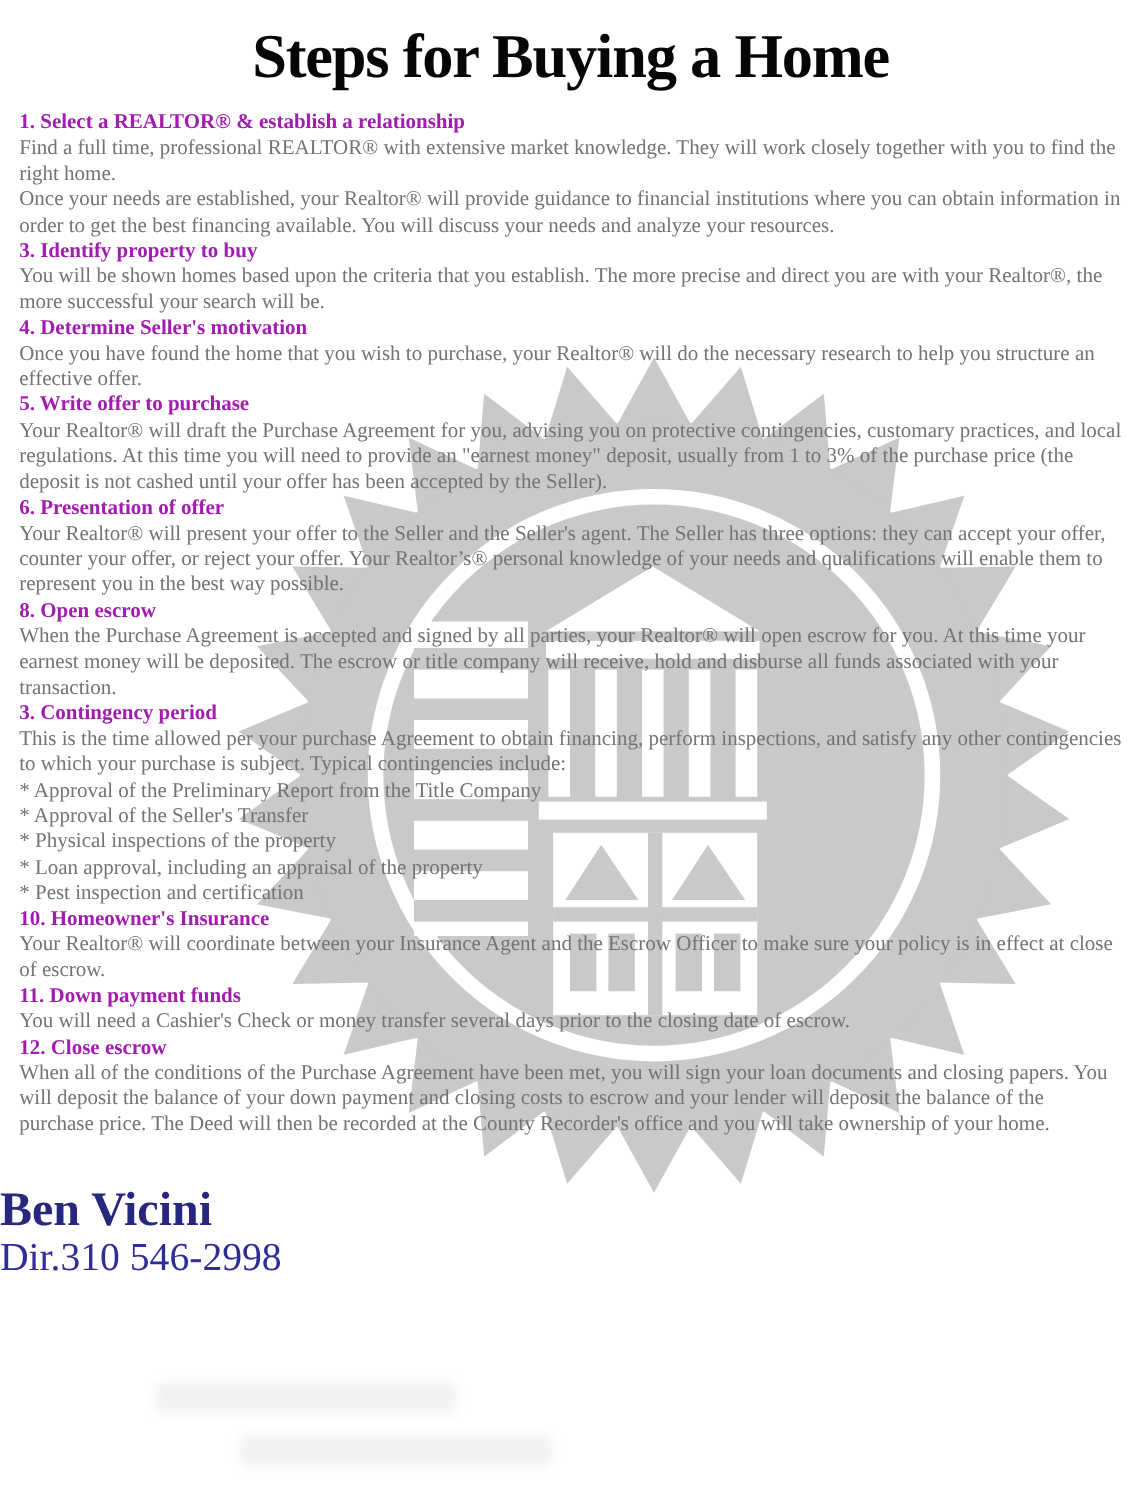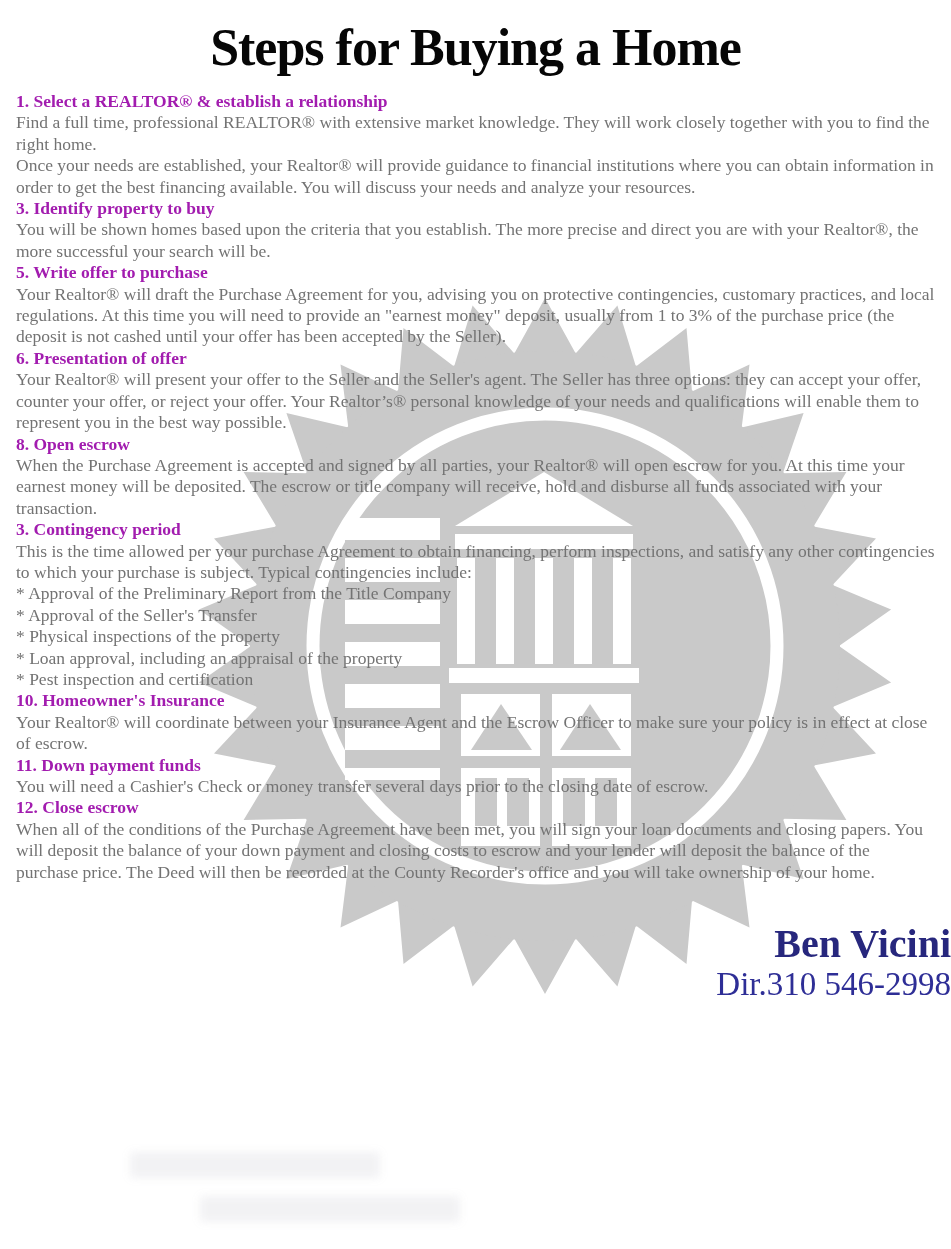--- a/index.html
+++ b/index.html
@@ -37,21 +37,21 @@
     margin:0;
   }
   .step p{
     font-size:17.5px;
     line-height:21.4px;
     color:#737373;
     margin:0;
   }
   .bullets p{margin:0;}
   .footer{
-    text-align:right;
+    text-align:left;
     margin-top:38px;
     position:relative;
     z-index:1;
   }
   .footer .name{
     font-size:40px;
     font-weight:bold;
     color:#27277d;
     line-height:46px;
   }
@@ -121,20 +121,24 @@
 
   <section class="step">
     <p>Once your needs are established, your Realtor® will provide guidance to financial institutions where you can obtain information in order to get the best financing available. You will discuss your needs and analyze your resources.</p>
   </section>
 
   <section class="step">
     <h2>3. Identify property to buy</h2>
     <p>You will be shown homes based upon the criteria that you establish. The more precise and direct you are with your Realtor®, the more successful your search will be.</p>
   </section>
 
+  <section class="step">
+    <h2>4. Determine Seller's motivation</h2>
+    <p>Once you have found the home that you wish to purchase, your Realtor® will do the necessary research to help you structure an effective offer.</p>
+  </section>
 
   <section class="step">
     <h2>5. Write offer to purchase</h2>
     <p>Your Realtor® will draft the Purchase Agreement for you, advising you on protective contingencies, customary practices, and local regulations. At this time you will need to provide an "earnest money" deposit, usually from 1 to 3% of the purchase price (the deposit is not cashed until your offer has been accepted by the Seller).</p>
   </section>
 
   <section class="step">
     <h2>6. Presentation of offer</h2>
     <p>Your Realtor® will present your offer to the Seller and the Seller's agent. The Seller has three options: they can accept your offer, counter your offer, or reject your offer. Your Realtor’s® personal knowledge of your needs and qualifications will enable them to represent you in the best way possible.</p>
   </section>

